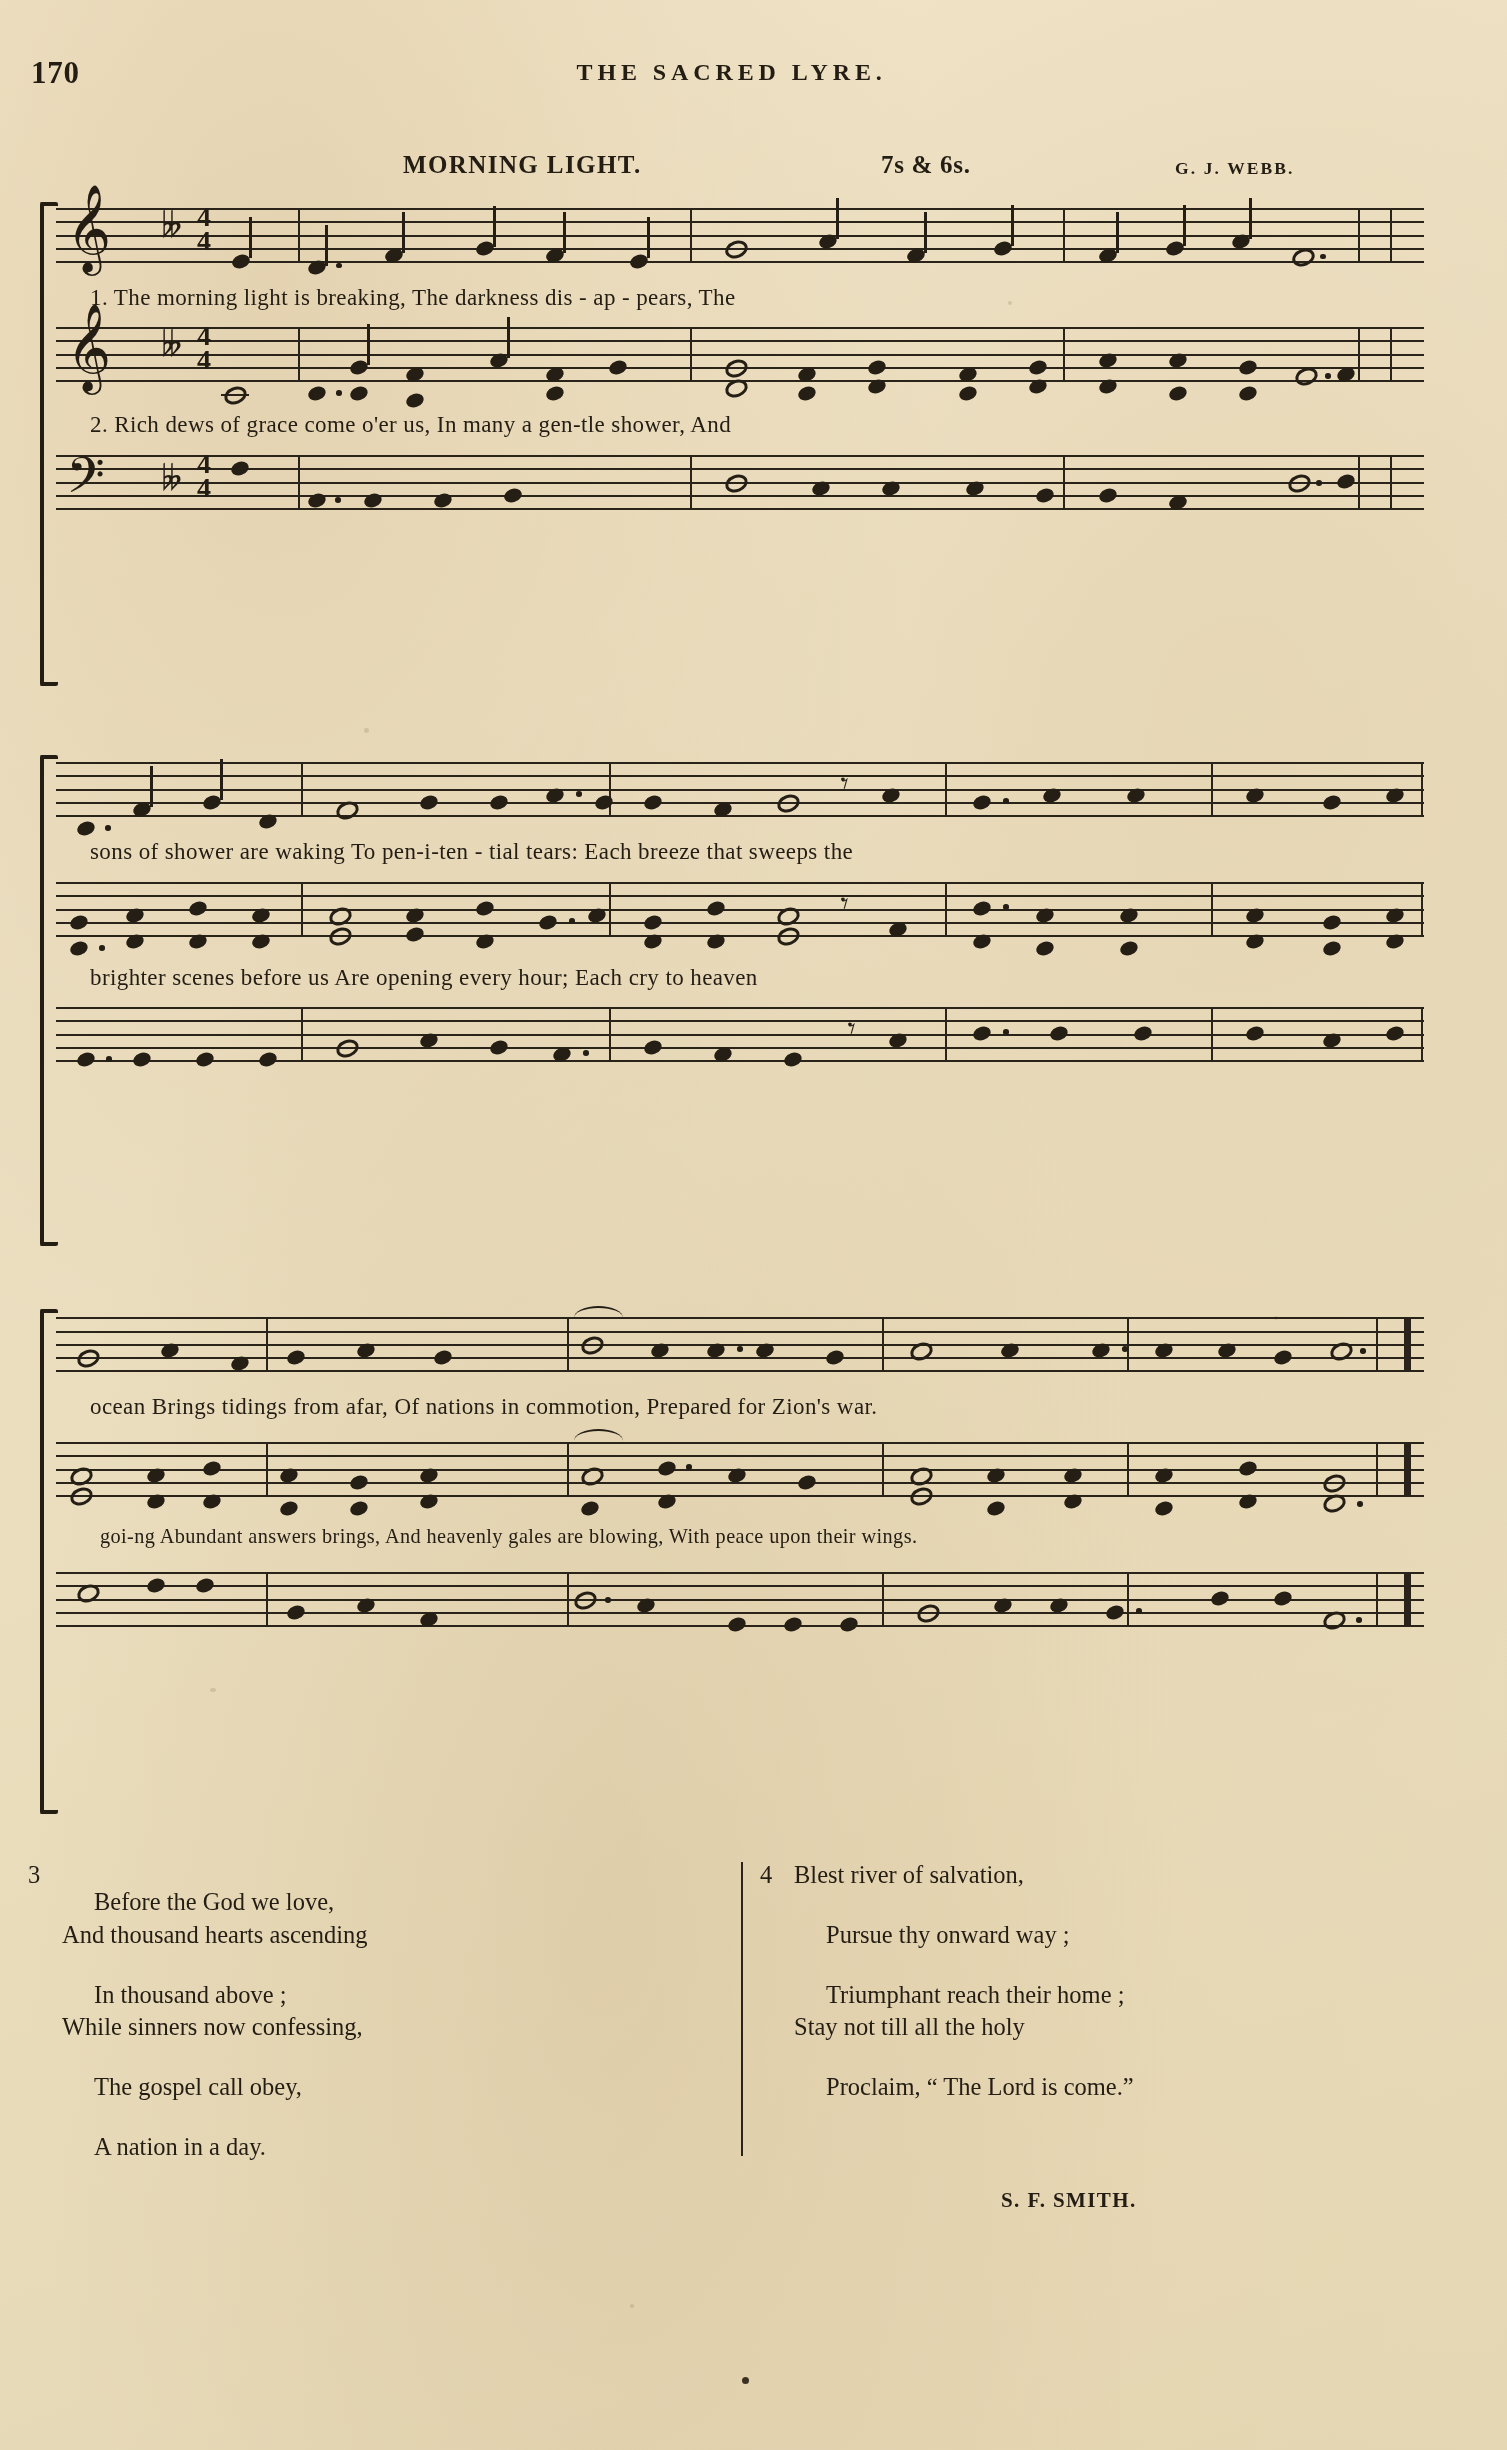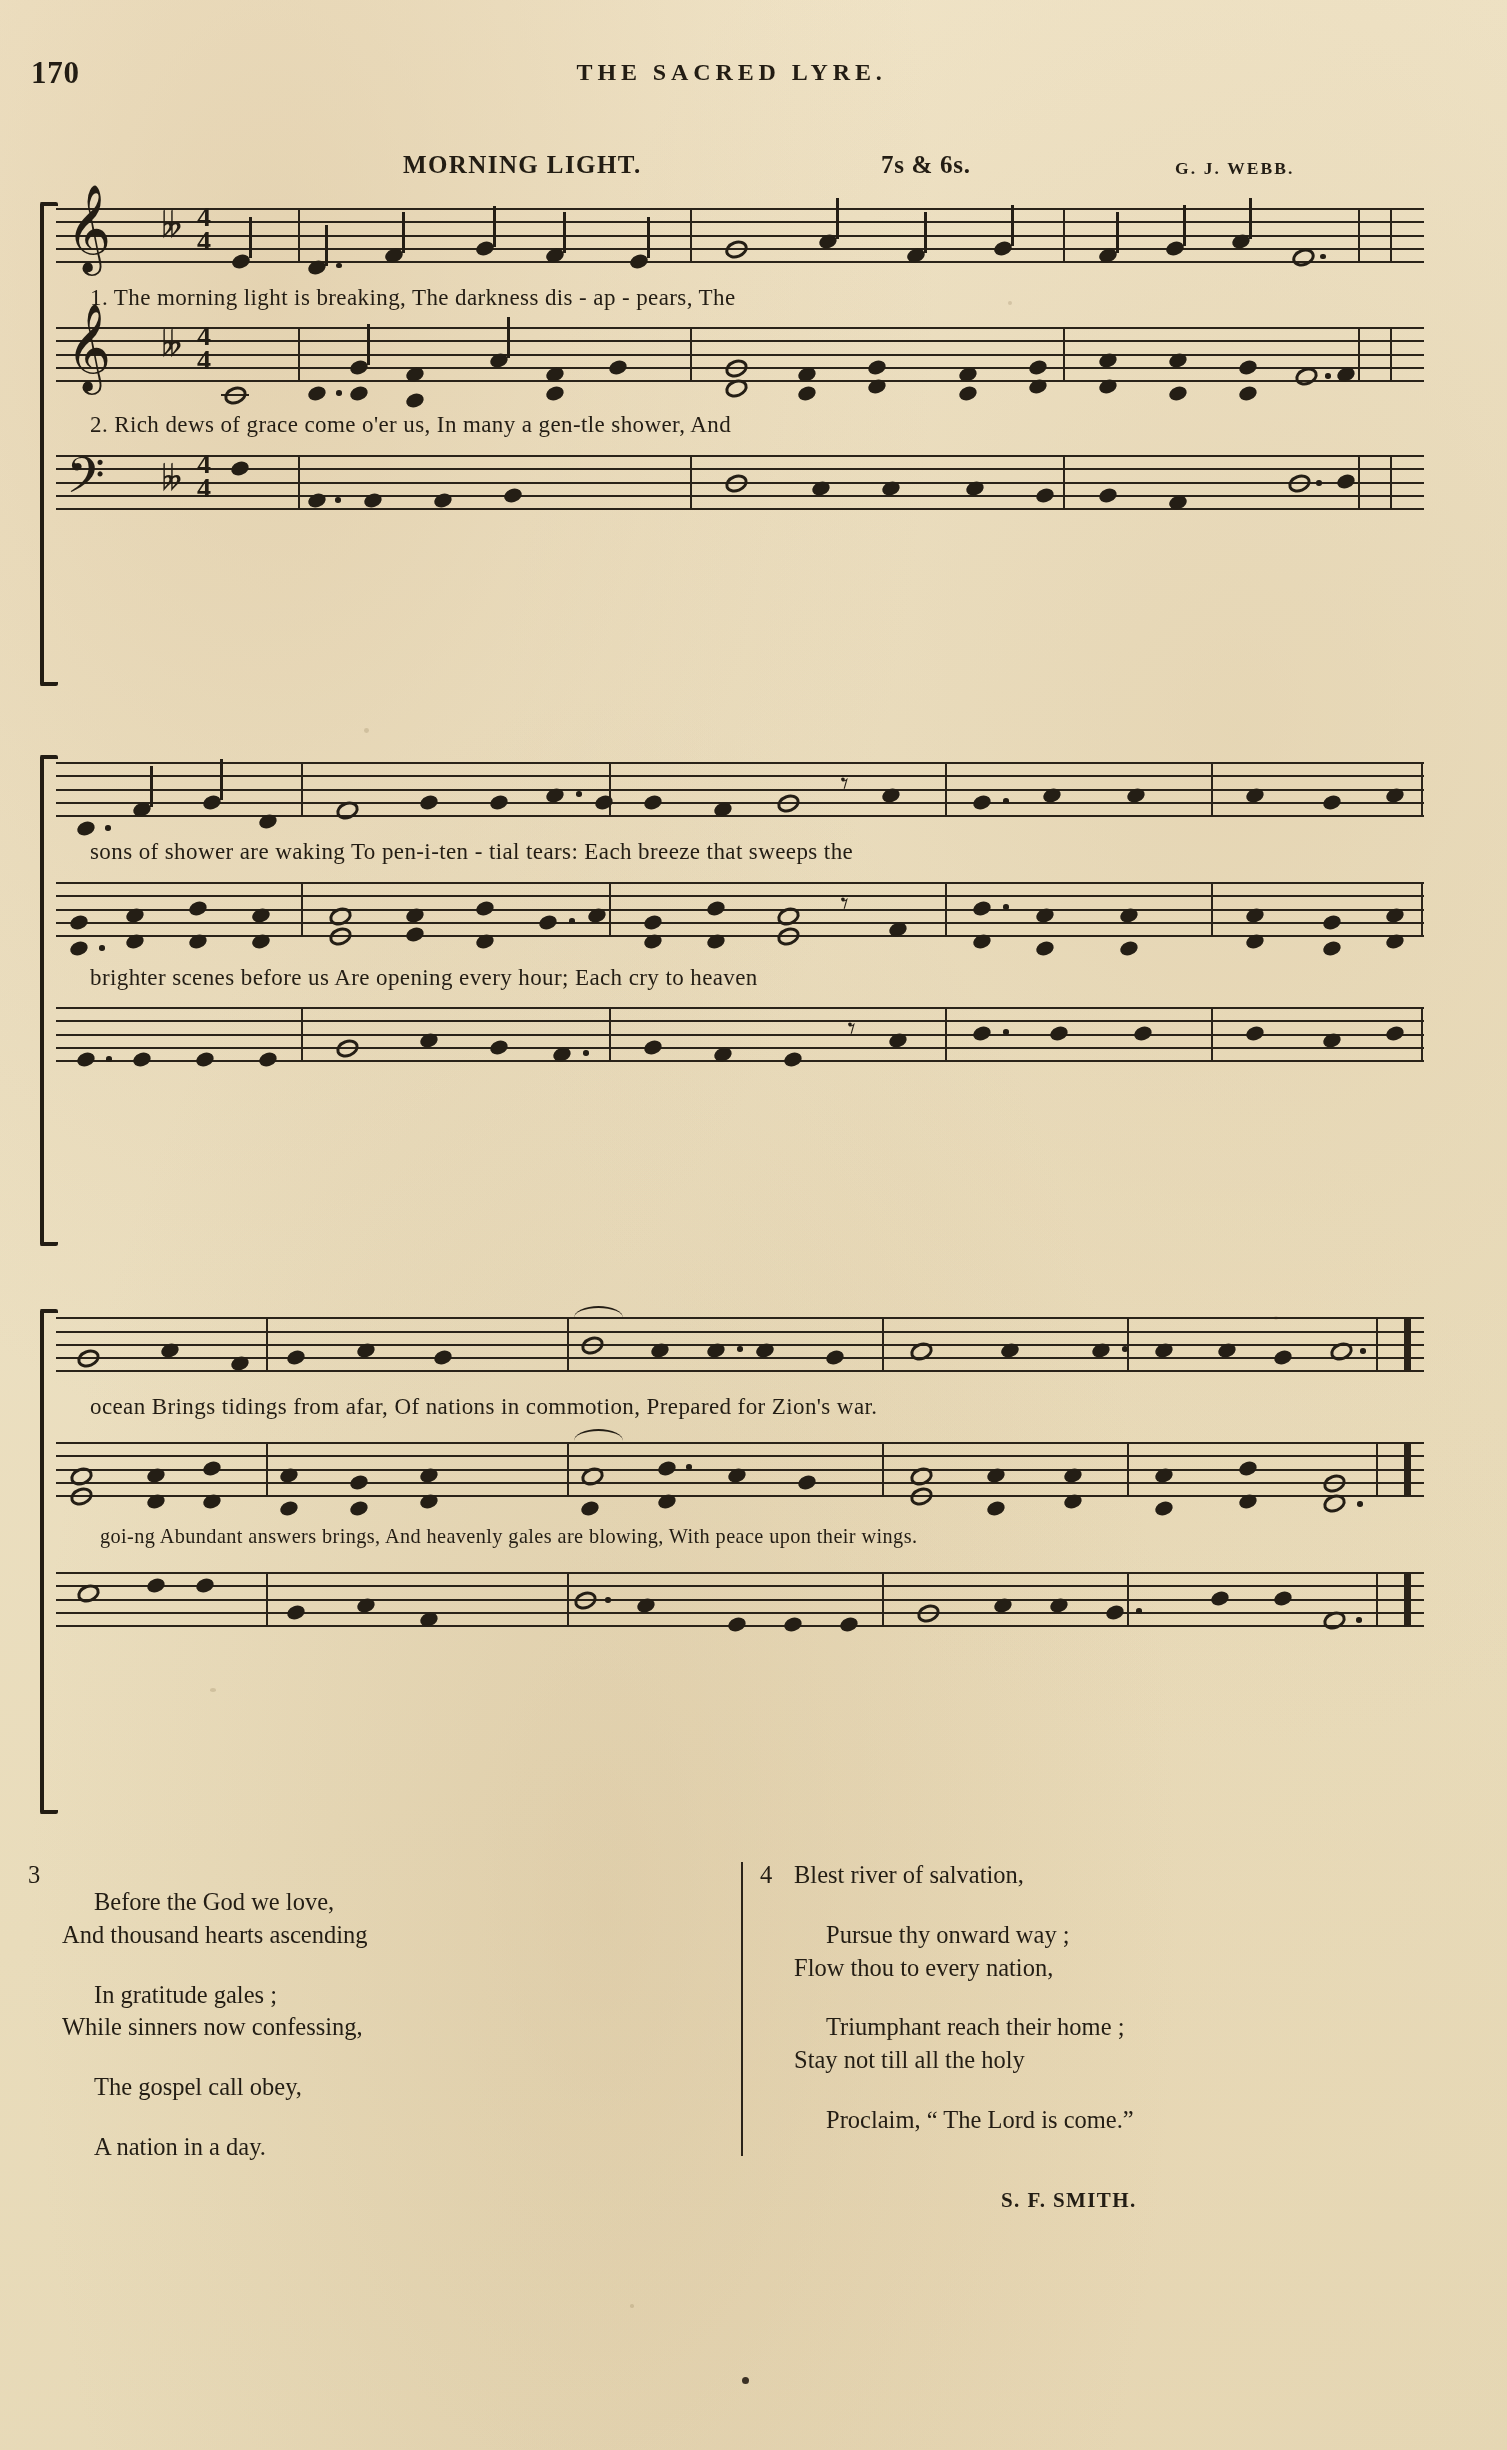--- a/index.html
+++ b/index.html
@@ -677,33 +677,32 @@
   </div>
 
   <div class="verses">
     <div class="col-divider"></div>
 
     <div class="verse-col left">
       <div class="num">3</div>
       <div class="verse-lines">
         <div class="ind">Before the God we love,</div>
         <div>And thousand hearts ascending</div>
-        <div class="ind">In gratitude gales ;</div>
+        <div class="ind">In thousand above ;</div>
         <div>While sinners now confessing,</div>
         <div class="ind">The gospel call obey,</div>
         <div class="ind">A nation in a day.</div>
       </div>
     </div>
 
     <div class="verse-col right">
       <div class="num">4</div>
       <div class="verse-lines">
         <div>Blest river of salvation,</div>
         <div class="ind">Pursue thy onward way ;</div>
-        <div>Flow thou to every nation,</div>
         <div class="ind">Triumphant reach their home ;</div>
         <div>Stay not till all the holy</div>
         <div class="ind">Proclaim, “ The Lord is come.”</div>
       </div>
     </div>
   </div>
 
   <div class="author">S. F. SMITH.</div>
   <div class="footer-dot"></div>
 

